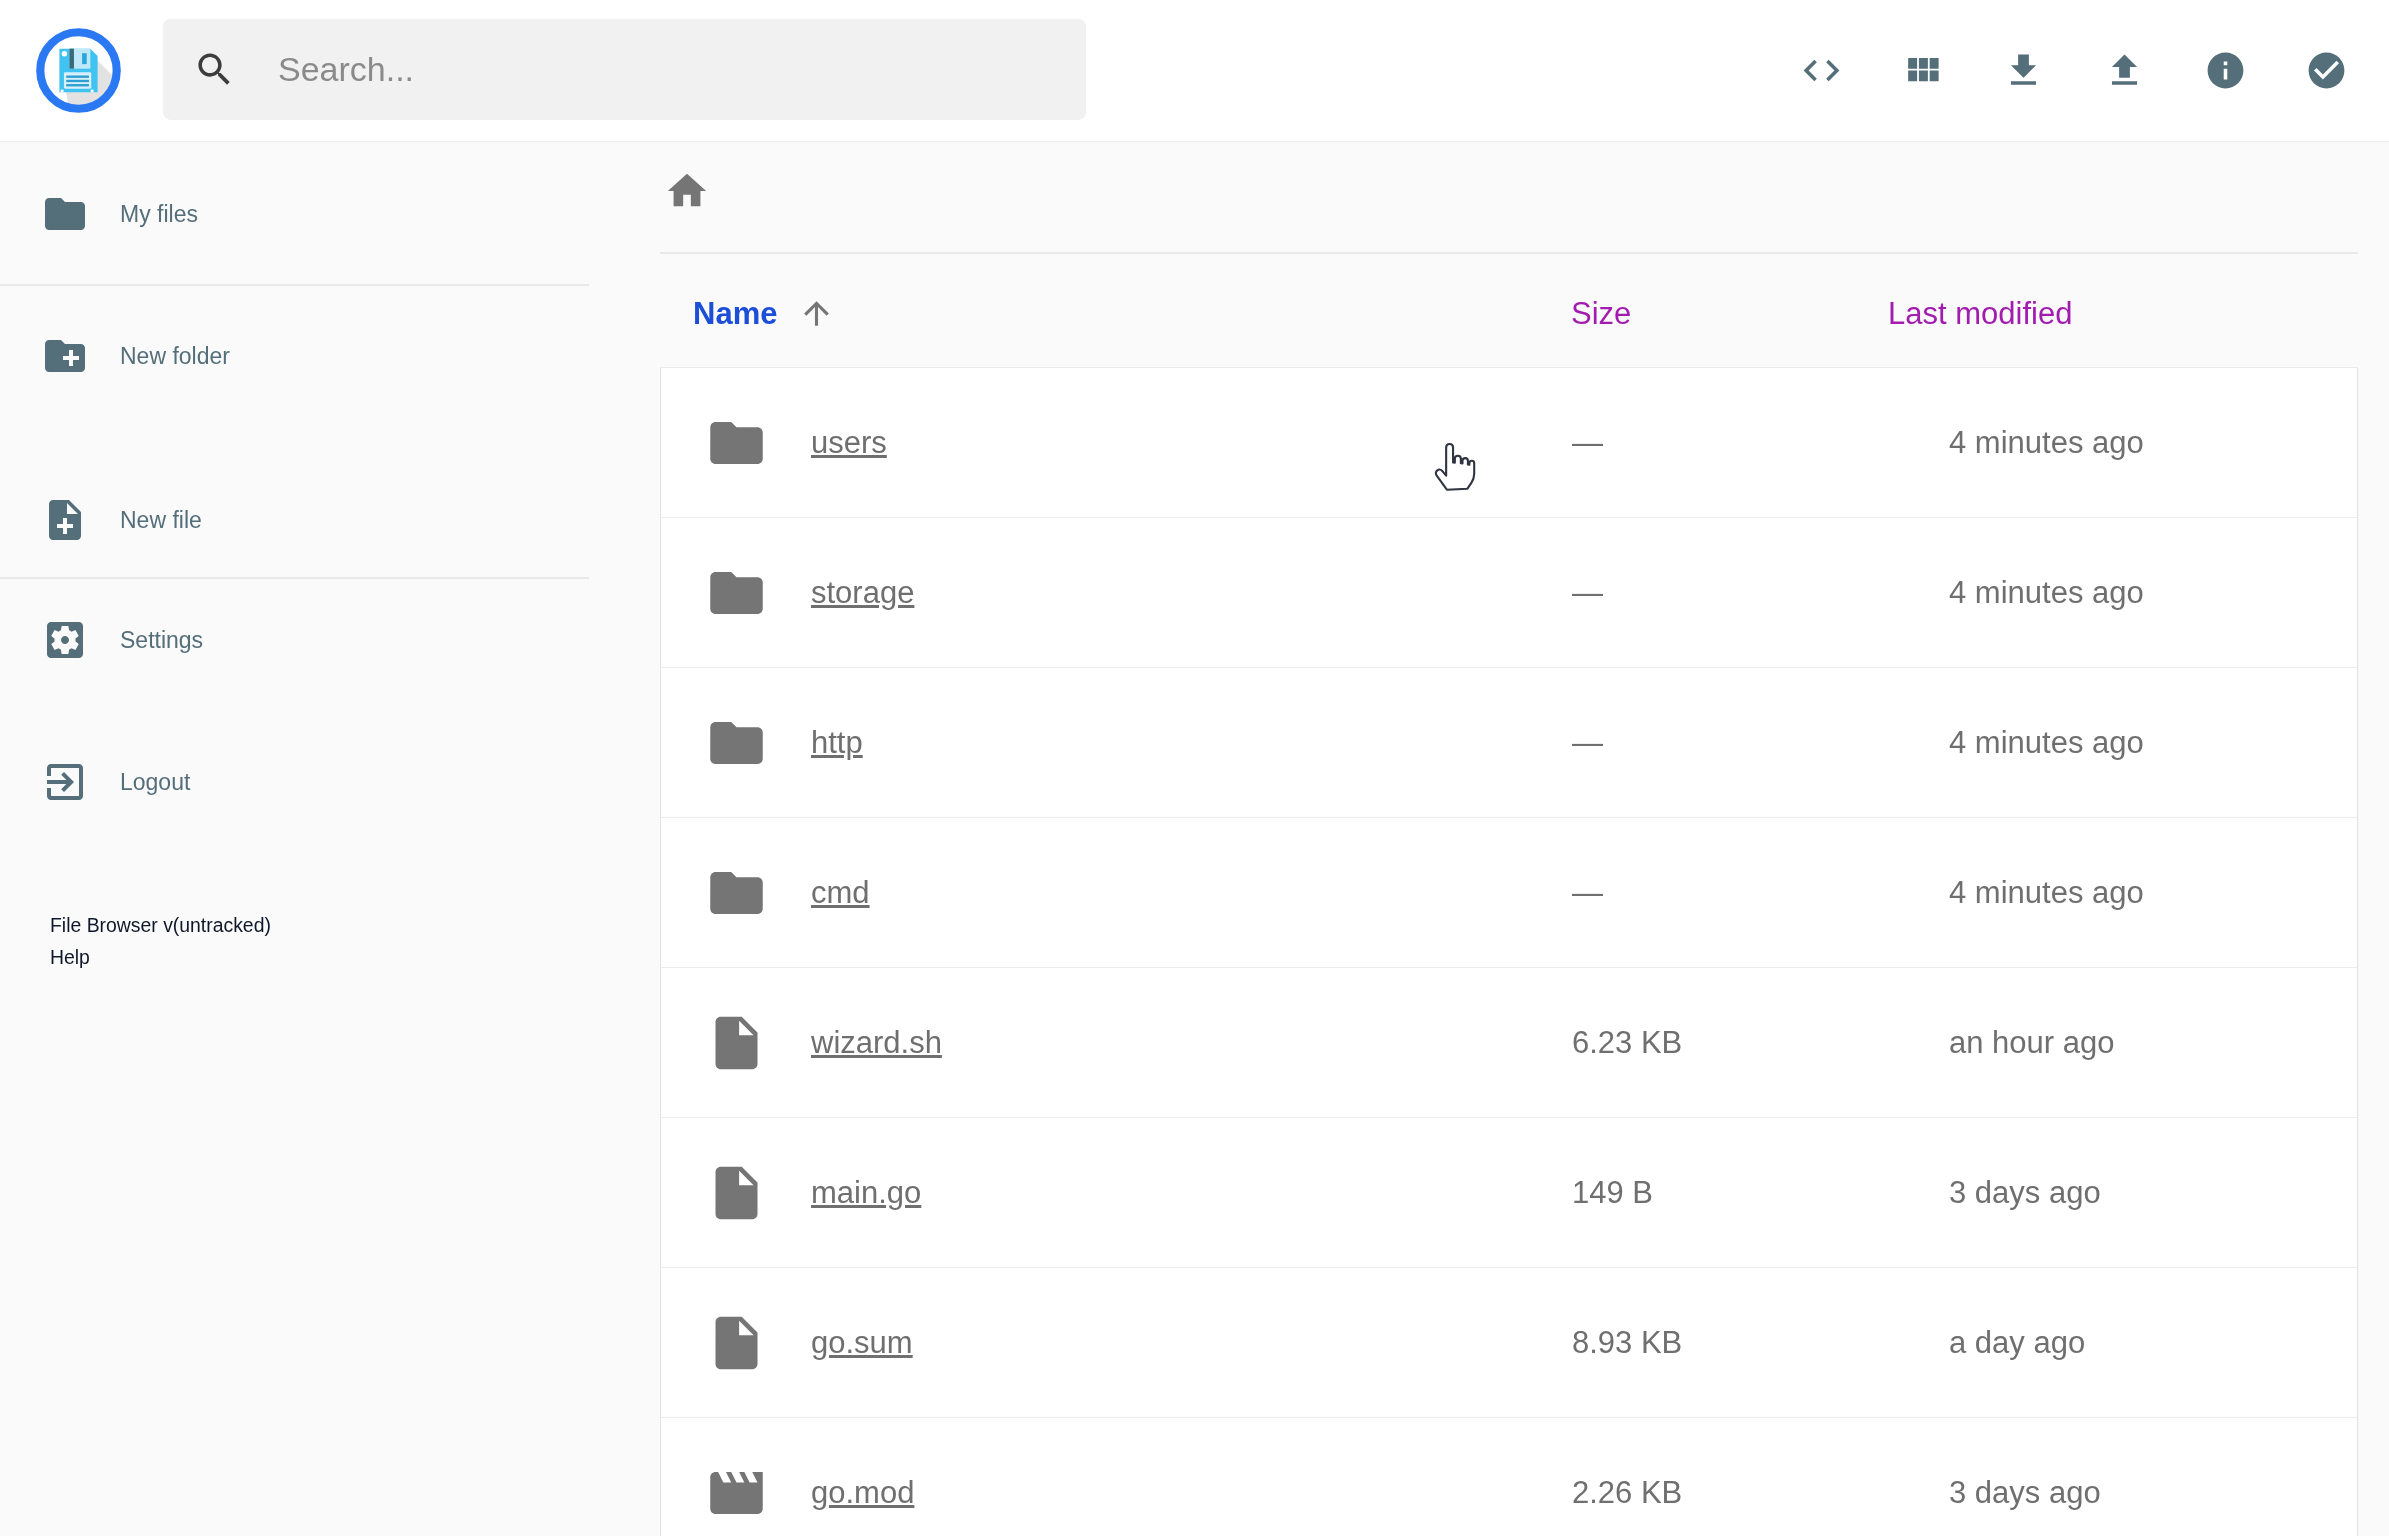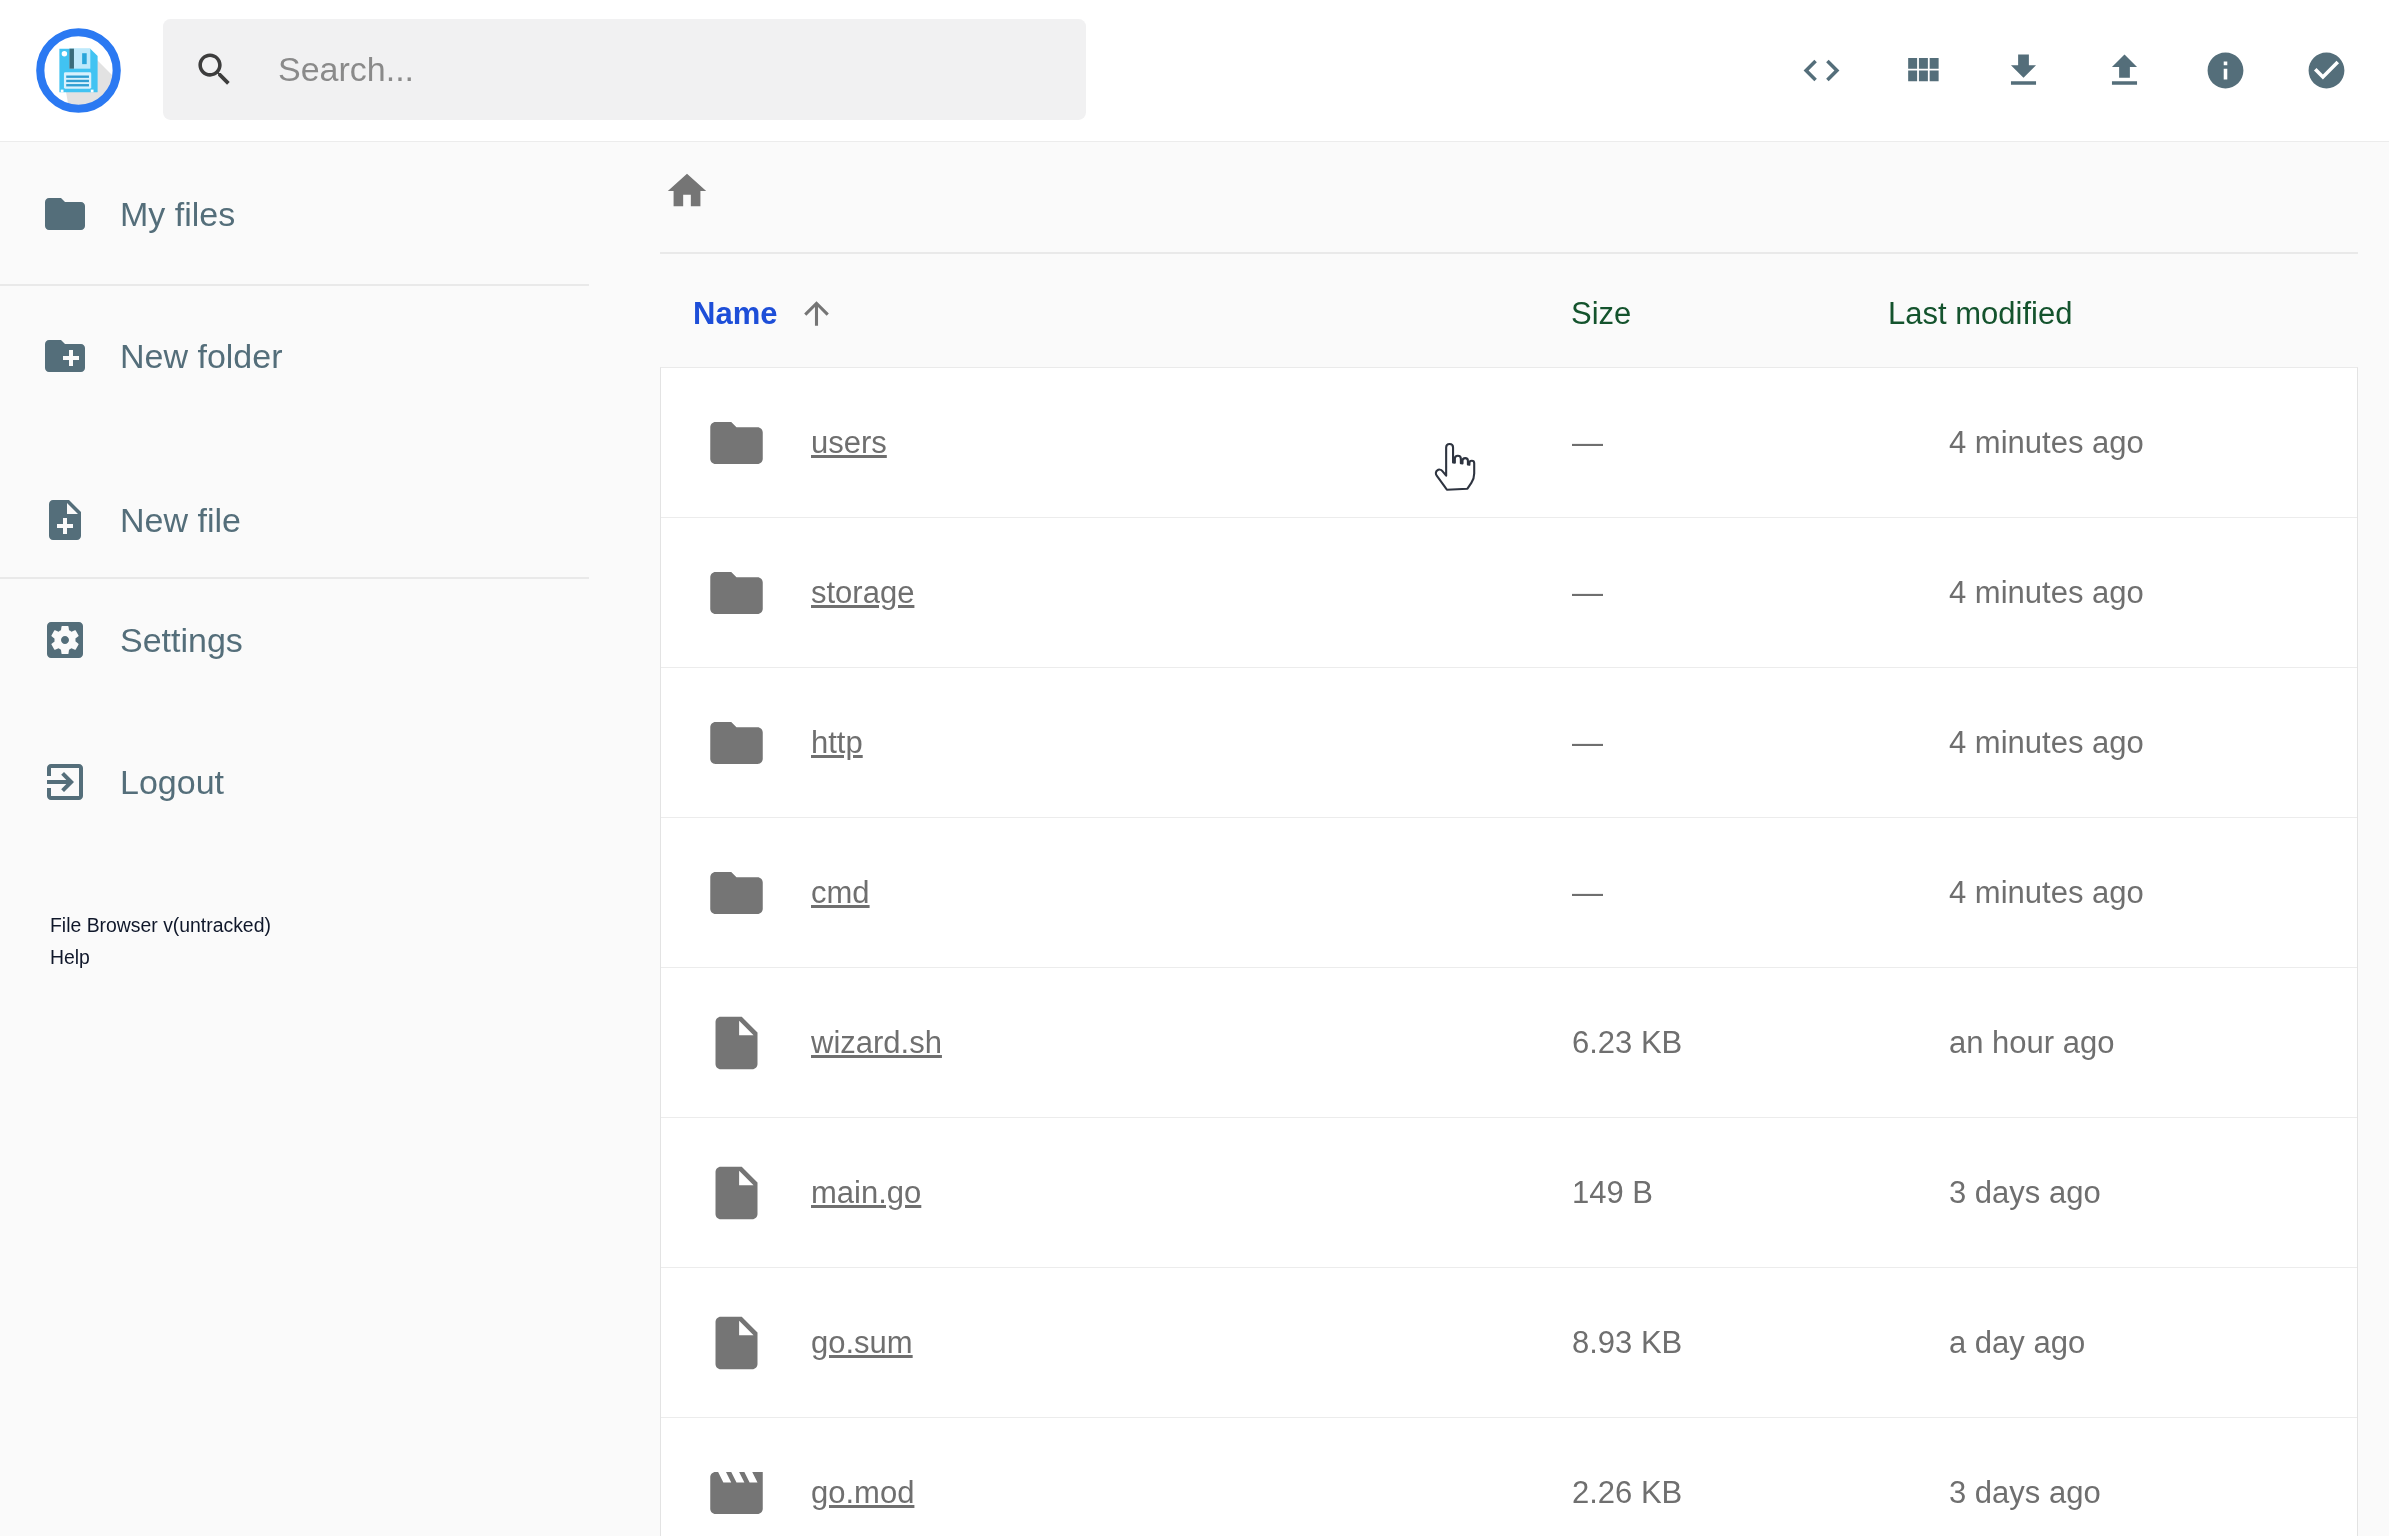--- a/index.html
+++ b/index.html
@@ -15,30 +15,30 @@
   .search .mag{width:43px;height:43px;margin-left:30px;flex:0 0 auto;}
   .search .mag svg{width:43px;height:43px;fill:#3d3d3d;}
   .search input{border:none;background:transparent;outline:none;margin-left:40px;font-size:34px;color:#424242;width:759px;font-family:"Liberation Sans",sans-serif;}
   .search input::placeholder{color:#8a8a8a;opacity:1;}
   .toolbar{position:absolute;right:41px;top:0;height:141px;display:flex;align-items:center;gap:58px;}
   .tbtn{width:43px;height:43px;padding:0;border:none;background:transparent;cursor:pointer;display:flex;align-items:center;justify-content:center;}
   .tbtn svg{width:43px;height:43px;fill:#546e7a;}
   
   .nav-item{position:absolute;left:0;width:589px;height:94px;display:flex;align-items:center;padding-left:41px;box-sizing:border-box;background:transparent;border:none;cursor:pointer;gap:31px;}
   .nav-item svg{width:48px;height:48px;fill:#546e7a;flex:0 0 auto;}
-  .nav-item .lbl{font-size:34px;color:#546e7a;white-space:nowrap;}
+  .nav-item .lbl{font-size:23px;color:#546e7a;white-space:nowrap;}
   .side-divider{position:absolute;left:0;width:589px;height:1.9px;background:#e9e9e9;}
   .credits{position:absolute;left:50px;top:909px;font-size:19.4px;color:#8f8f8f;line-height:32px;}
   .credits a{color:#0f172a;text-decoration:none;display:block;cursor:pointer;}
   
   .home-btn{position:absolute;left:664px;top:168px;width:46px;height:46px;border:none;background:transparent;padding:0;cursor:pointer;}
   .home-btn svg{width:46px;height:46px;fill:#757575;}
   .crumb-divider{position:absolute;left:660px;top:252px;width:1698px;height:1.9px;background:#e9e9e9;}
   .cols{position:absolute;left:660px;top:292px;width:1698px;height:43px;}
-  .col{position:absolute;top:0;height:43px;display:flex;align-items:center;font-size:31px;color:#14532d;}
+  .col{position:absolute;top:0;height:43px;display:flex;align-items:center;font-size:31px;color:#a21caf;}
   .col.sorted{font-weight:bold;color:#1d4ed8;cursor:pointer;}
   .col .sort-arrow{width:37px;height:37px;margin-left:20.4px;}
   .col .sort-arrow svg{width:37px;height:37px;fill:#757575;}
   .col-name{left:33px;}
   .col-size{left:911px;cursor:pointer;}
   .col-mod{left:1228px;cursor:pointer;}
   
   .card{position:absolute;left:660px;top:367px;width:1698px;border-left:1.9px solid #e3e3e3;border-right:1.9px solid #e3e3e3;border-top:1.9px solid #eaeaea;box-sizing:border-box;background:#fff;}
   .row{position:relative;height:149px;background:#ffffff;border-bottom:1.9px solid #ececec;cursor:pointer;}
   .row:last-child{border-bottom:none;}

